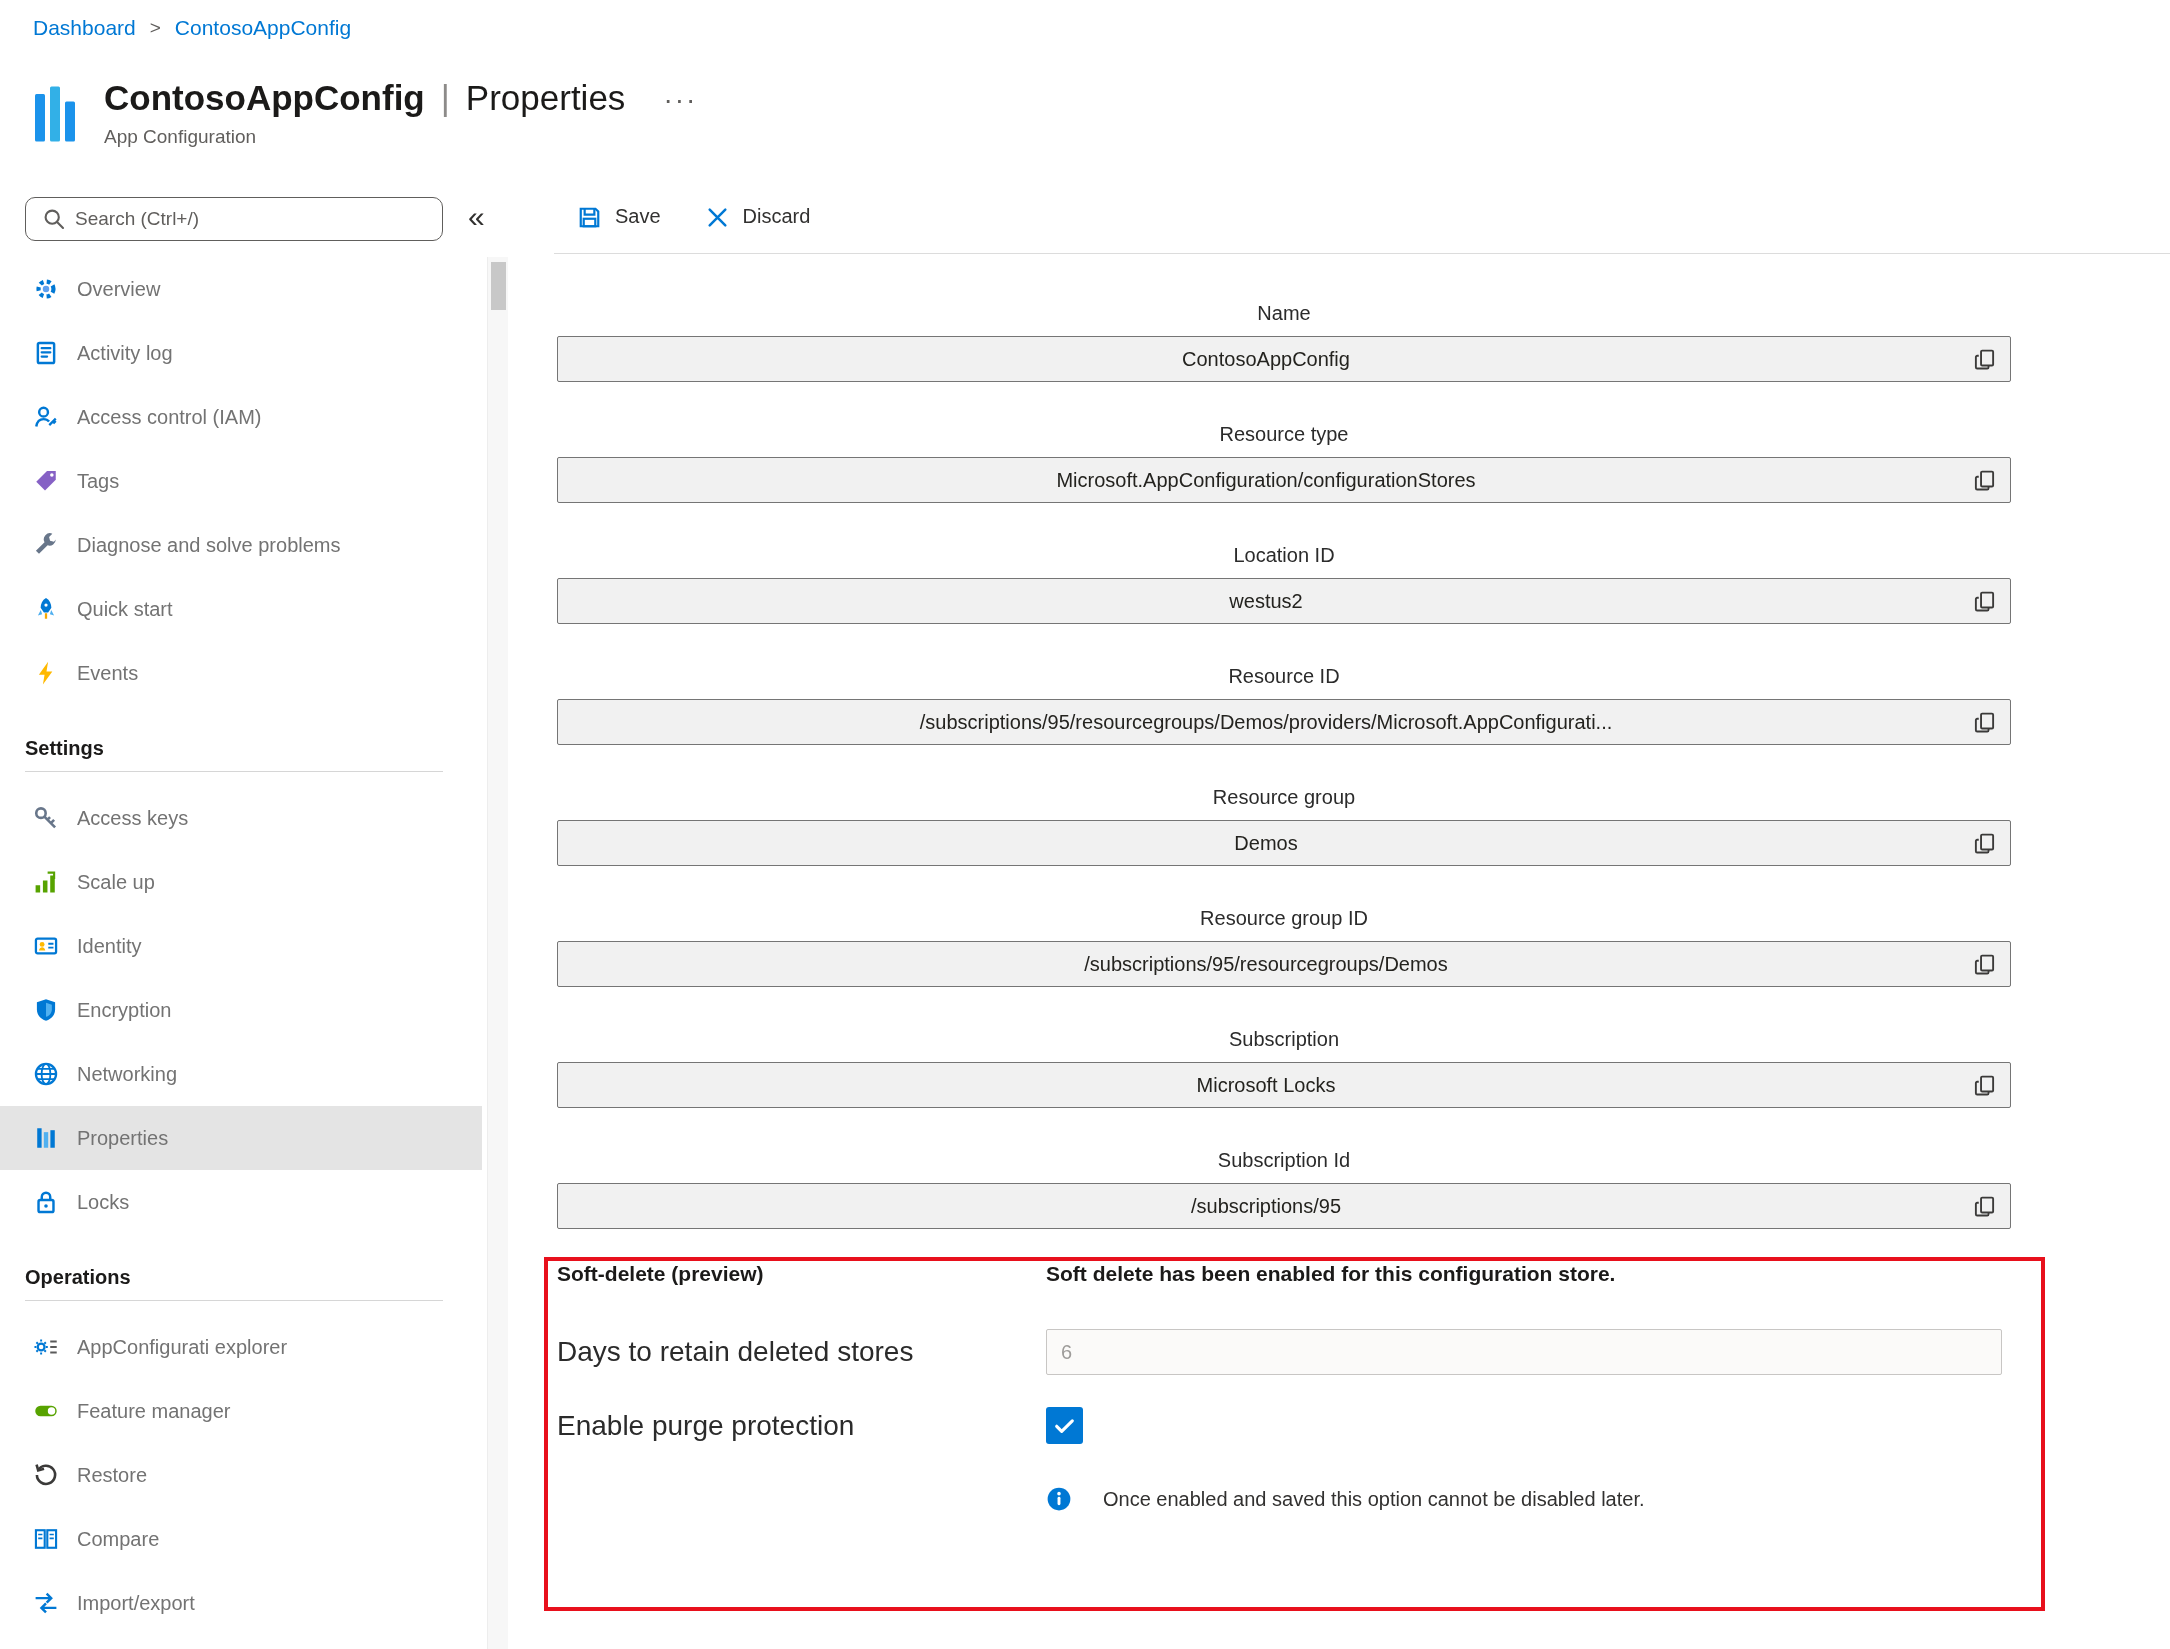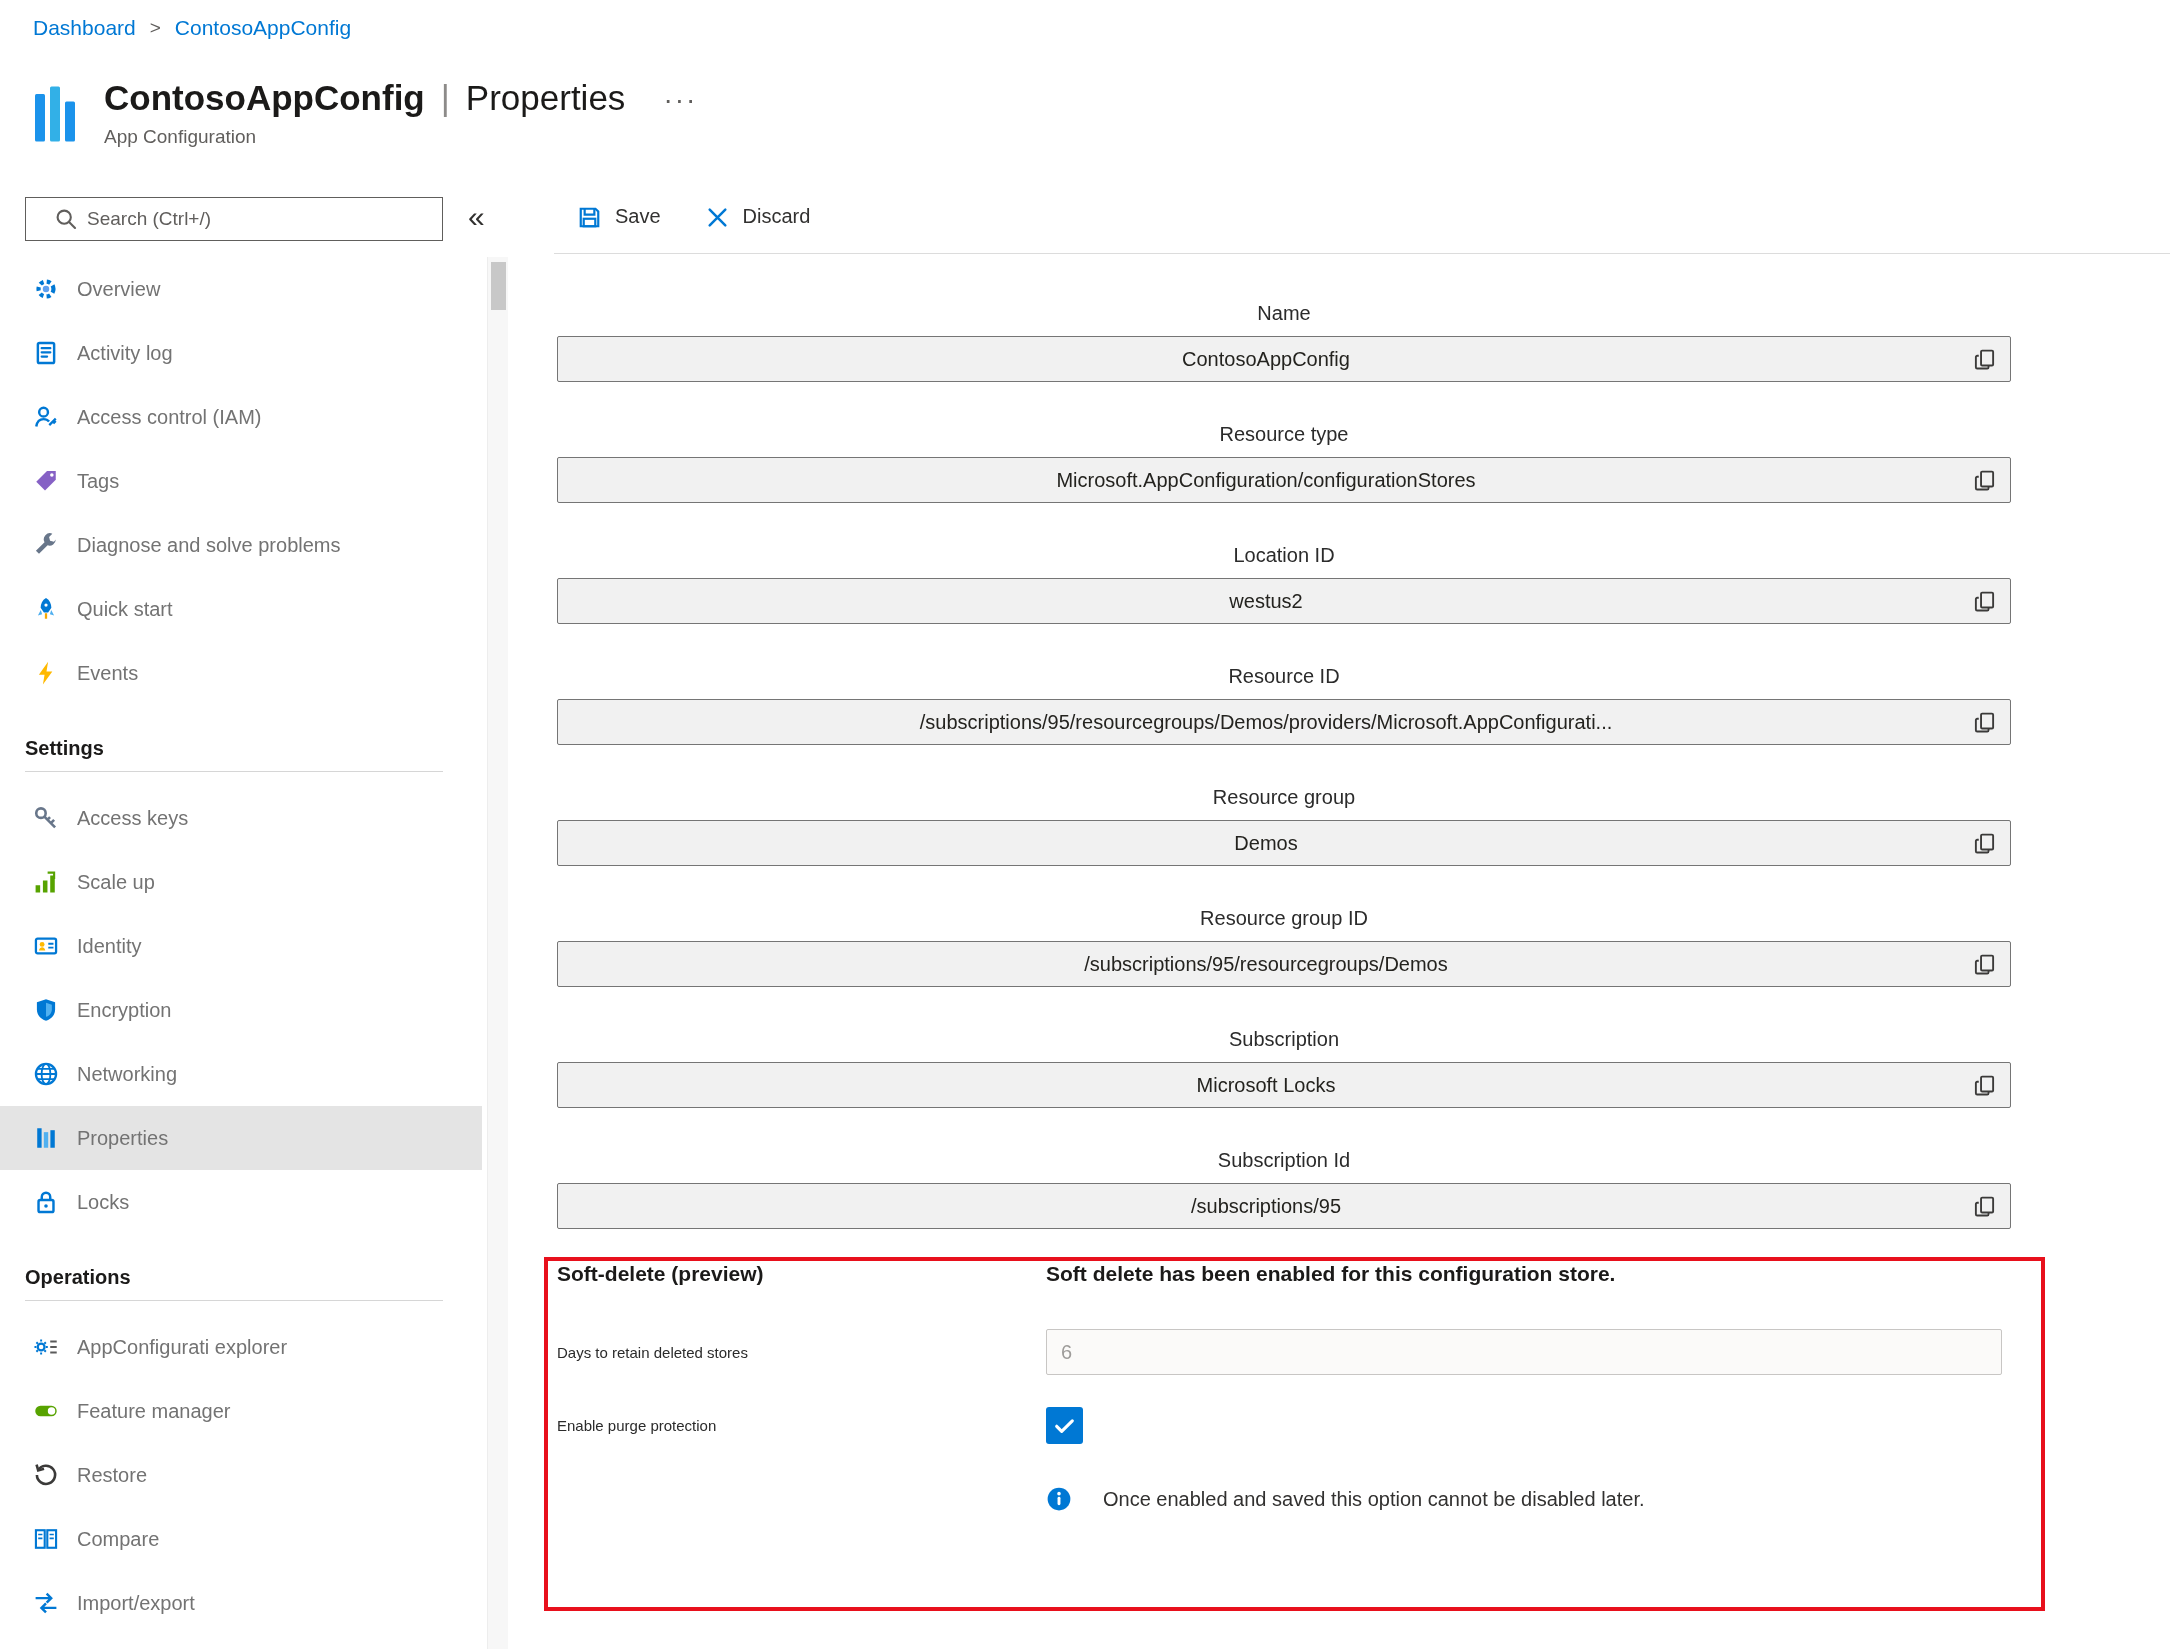--- a/index.html
+++ b/index.html
@@ -21,21 +21,21 @@
   .resource-icon { margin-top:6px; }
   .title-line { display:flex; align-items:center; font-size:35px; color:#1b1a19; }
   .t-name { font-weight:700; }
   .t-sep { font-weight:400; color:#8d8b89; margin:0 16px; }
   .t-blade { font-weight:400; }
   .more-btn { font-size:28px; color:#605e5c; margin-left:38px; letter-spacing:2px; padding-top:4px; }
   .subtitle { font-size:19px; color:#605e5c; margin-top:8px; }
 
   
   .search-row { position:absolute; left:25px; top:197px; width:418px; height:44px;
-    border:1px solid #605e5c; border-radius:0; display:flex; align-items:center; padding:0 28px; gap:9px; background:#fff; }
+    border:1px solid #605e5c; border-radius:10px; display:flex; align-items:center; padding:0 16px; gap:9px; background:#fff; }
   .search-row input { flex:1; border:none; outline:none; font-size:19px; color:#323130; background:transparent; }
   .search-row input::placeholder { color:#605e5c; }
   .collapse-btn { position:absolute; left:468px; top:200px; font-size:30px; color:#323130; }
 
   
   .menu { position:absolute; left:0; top:257px; width:482px; }
   .menu-item { display:flex; align-items:center; gap:18px; height:64px; padding-left:33px;
     font-size:20px; color:#737373; cursor:pointer; }
   .menu-item.selected { background:var(--selected_bg,#e4e4e4); }
   .mi-icon { flex:0 0 26px; width:26px; height:26px; }
@@ -62,21 +62,21 @@
   .copy-btn { width:52px; height:100%; display:flex; align-items:center; justify-content:center; }
 
   
   .soft-delete { position:absolute; left:544px; top:1257px; width:1501px; height:354px;
     border:4px solid var(--alert_border,#e8101c); }
   .sd-row { display:grid; grid-template-columns:489px 956px; padding-left:9px; align-items:center; }
   .sd-row-1 { align-items:start; }
   .sd-heading { font-size:21px; font-weight:700; color:#1b1a19; line-height:26px; }
   .sd-status { font-size:21px; font-weight:700; color:#1b1a19; line-height:26px; }
   .sd-row-2 { margin-top:42px; }
-  .sd-label { font-size:15px; color:#2b2b2b; }
+  .sd-label { font-size:28px; color:#2b2b2b; }
   .sd-days-input { width:956px; height:46px; border:1px solid #c8c6c4; border-radius:2px; background:#fbfaf9;
     font-size:20px; color:#9e9c9a; padding-left:14px; font-family:inherit; }
   .sd-row-3 { margin-top:32px; }
   .sd-checkbox { width:37px; height:37px; border-radius:3px; background:var(--checkbox,#0078d4);
     display:flex; align-items:center; justify-content:center; cursor:pointer; }
   .sd-row-4 { margin-top:42px; }
   .sd-info { display:flex; align-items:center; gap:31px; }
   .sd-info-text { font-size:20px; color:#323130; }
 </style>
 </head>

